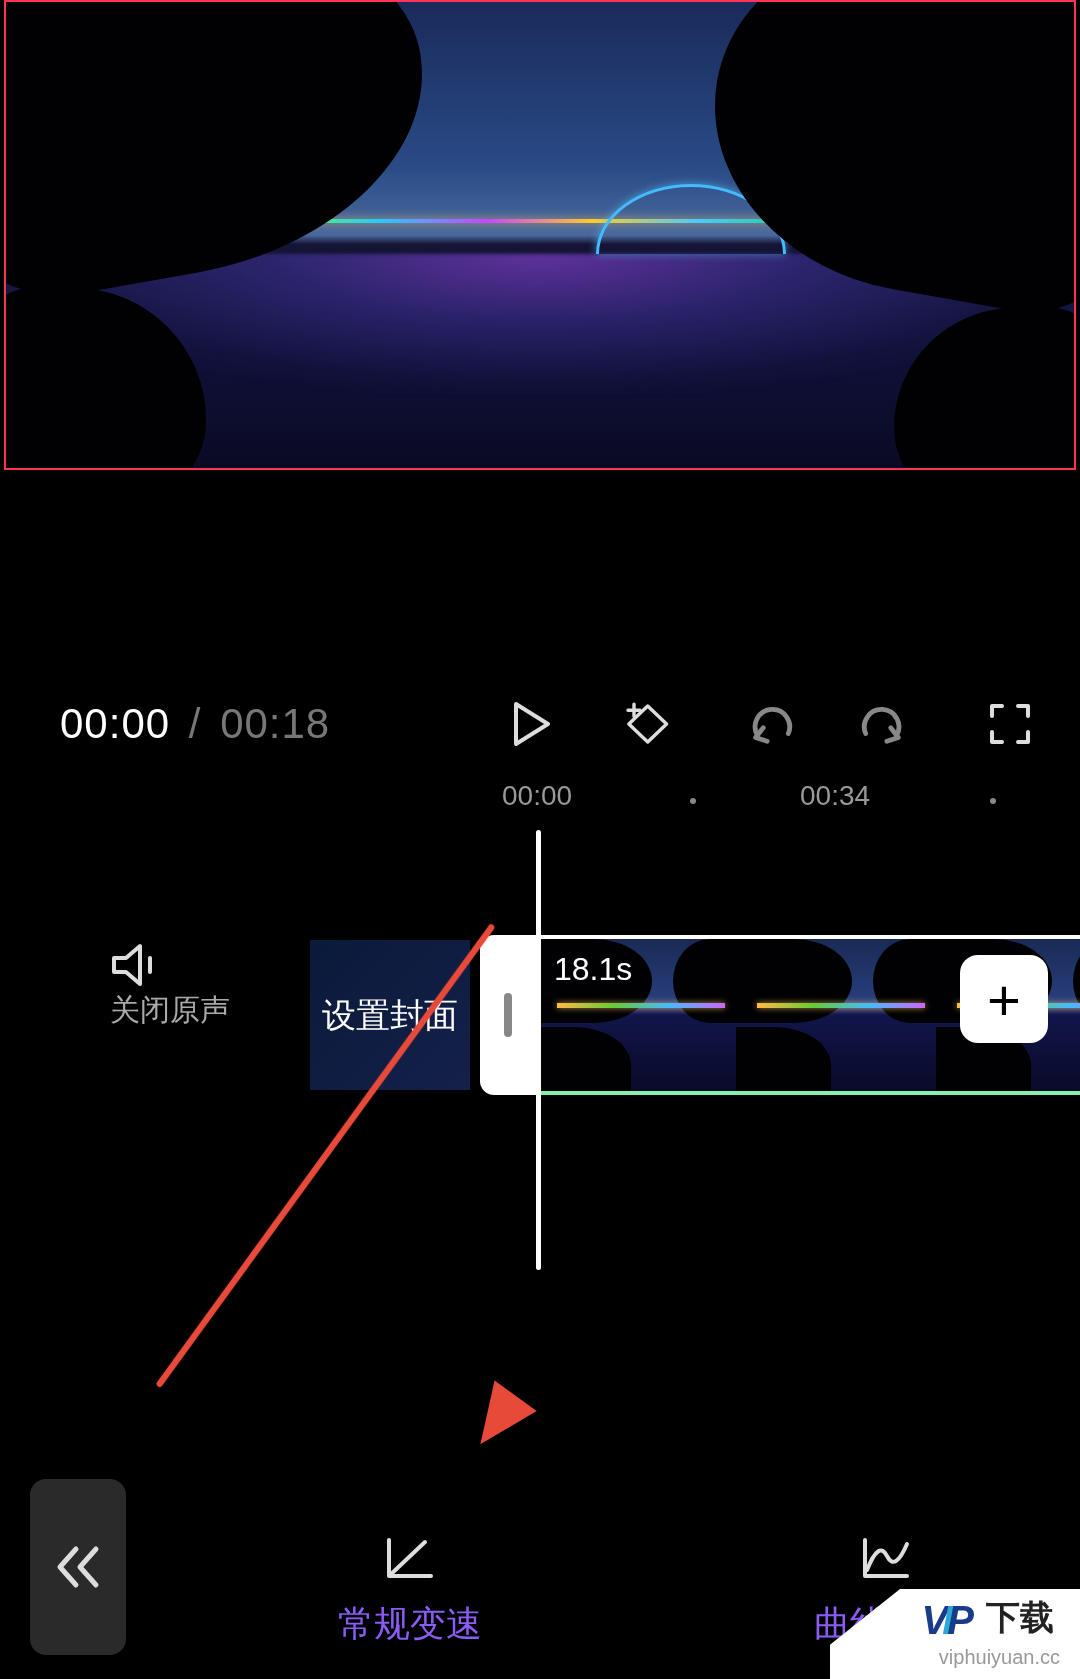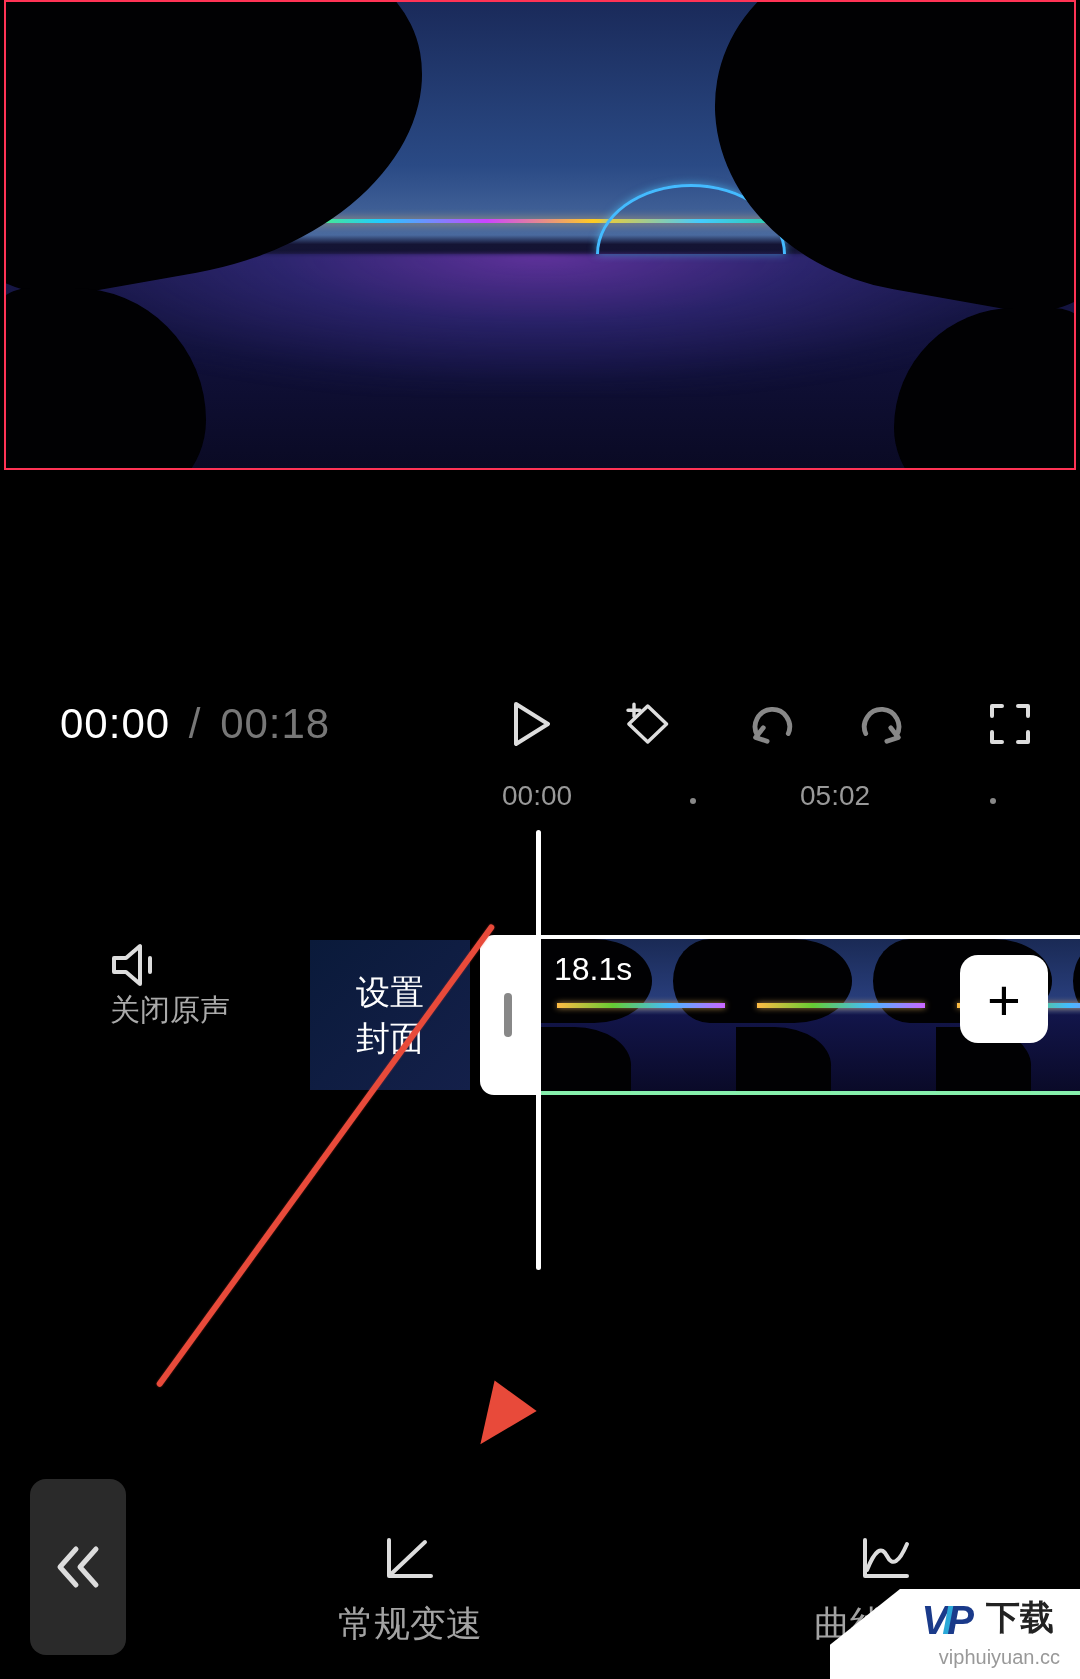--- a/index.html
+++ b/index.html
@@ -36,21 +36,21 @@
   
   
   .ruler { position:absolute; top:780px; left:0; right:0; height:50px; }
   .ruler .tick { position:absolute; font-size:28px; color:#999; }
   .ruler .dot { position:absolute; width:6px; height:6px; border-radius:50%; background:#888; top:18px; }
   
   
   .timeline { position:absolute; top:940px; left:0; right:0; height:170px; }
   .mute-col { position:absolute; left:110px; top:0; width:120px; text-align:center; }
   .mute-label { font-size:30px; color:#aaa; }
-  .cover-btn { position:absolute; left:310px; top:0; width:160px; height:150px; background: linear-gradient(135deg, #0a1a3a, #14204a); display:flex; align-items:center; justify-content:center; flex-direction:column; }
+  .cover-btn { position:absolute; left:310px; top:0; width:160px; height:150px; background: linear-gradient(135deg, #0a1a3a, #14204a); display:flex; align-items:center; justify-content:center; flex-direction:row; }
   .cover-btn span { font-size:34px; color:#fff; line-height:46px; }
   .clip-handle-left { position:absolute; left:480px; top:-5px; width:56px; height:160px; background:#fff; border-top-left-radius:14px; border-bottom-left-radius:14px; display:flex; align-items:center; justify-content:center;}
   .clip-handle-left::after { content:''; width:8px; height:44px; background:#888; border-radius:4px;}
   .clip { position:absolute; left:536px; top:-5px; width:544px; height:160px; background:#3b82f6; border-top:4px solid #fff; border-bottom:4px solid #86efac; overflow:hidden;text-align:right; }
   .clip-thumb { position:absolute; top:0; bottom:0; width:210px; background: linear-gradient(to bottom, #1a2a55 0%, #2a4080 45%, #12154a 50%, #0a0a28 100%); }
   .clip-thumb::after { content:''; position:absolute; top:42%; left:10%; right:10%; height:5px; background: linear-gradient(90deg, #ffbb44, #66cc33, #44bbff, #cc66ff); box-shadow:0 0 6px rgba(255,200,100,0.7);}
   .clip-thumb .tree-l { position:absolute; top:0; left:0; width:55%; height:55%; background:#010103; border-radius:0 60% 60% 0;}
   .clip-thumb .tree-r { position:absolute; top:0; right:0; width:35%; height:55%; background:#010103; border-radius:60% 0 0 60%;}
   .clip-thumb .tree-b { position:absolute; bottom:0; left:0; width:45%; height:42%; background:#010103; border-radius:0 60% 0 0;}
   .ct1 { left:0; } .ct2 { left:200px; } .ct3 { left:400px; }
@@ -61,21 +61,21 @@
   
   .annot-arrow { position:absolute; left:490px; top:925px; width:6px; height:570px; background:#e84a3a; transform-origin: top center; transform: rotate(36deg); border-radius:3px; box-shadow:0 0 2px rgba(232,74,58,0.5);}
   .annot-head { position:absolute; left:472px; top:1390px; width:0; height:0; border-left:26px solid transparent; border-right:26px solid transparent; border-top:60px solid #e84a3a; transform: rotate(36deg);}
   
   
   .bottombar { position:absolute; left:0; right:0; bottom:0; height:200px; display:flex; align-items:center; }
   .back-btn { position:absolute; left:30px; bottom:24px; width:96px; height:176px; background:#2a2a2a; border-radius:16px; display:flex; align-items:center; justify-content:center; }
   .tool { position:absolute; bottom:30px; width:200px; text-align:center; }
   .tool-normal { left:310px; }
   .tool-curve { left:786px; }
-  .tool-label { font-size:36px; color:#a3a3a3; margin-top:18px; }
+  .tool-label { font-size:36px; color:#8b5cf6; margin-top:18px; }
   
   
   .watermark { position:absolute; right:0; bottom:0; width:250px; height:80px;  }
   .wm-shape { position:absolute; right:0; bottom:0; width:250px; height:90px; background:#fff; clip-path: polygon(28% 0, 100% 0, 100% 100%, 0 100%, 0 62%); }
   .wm-vip { position:absolute; right:108px; bottom:36px; font-size:40px; font-weight:900; font-style:italic; letter-spacing:-2px;}
   .wm-vip1 { color:#1a3a8a; } .wm-vip2 { color:#2aa8d8; margin-left:-4px; } .wm-vip3 { color:#1a3a8a; margin-left:-4px;}
   .wm-dl { position:absolute; right:26px; bottom:38px; font-size:34px; color:#222; font-weight:700;}
   .wm-url { position:absolute; right:20px; bottom:10px; font-size:20px; color:#999; }
   
   svg { display:block; }
@@ -135,21 +135,21 @@
   <div class="pb-btn full-btn">
     <svg width="44" height="44" viewBox="0 0 44 44">
       <path d="M4 14 L4 4 L14 4 M30 4 L40 4 L40 14 M40 30 L40 40 L30 40 M14 40 L4 40 L4 30" fill="none" stroke="#ddd" stroke-width="4" stroke-linecap="round" stroke-linejoin="round"></path>
     </svg>
   </div>
 </div>
 
 <div class="ruler">
   <div class="tick" style="left:502px">00:00</div>
   <div class="dot" style="left:690px"></div>
-  <div class="tick" style="left:800px">05:02</div>
+  <div class="tick" style="left:800px">00:34</div>
   <div class="dot" style="left:990px"></div>
 </div>
 
 <div class="timeline">
   <div class="mute-col">
     <svg width="60" height="50" viewBox="0 0 60 50">
         <path d="M4 18 L16 18 L30 6 L30 44 L16 32 L4 32 Z" fill="none" stroke="#ddd" stroke-width="4" stroke-linejoin="round"></path>
         <path d="M40 18 L40 32" stroke="#ddd" stroke-width="4" stroke-linecap="round"></path>
       </svg>
     <div class="mute-label">关闭原声</div>

